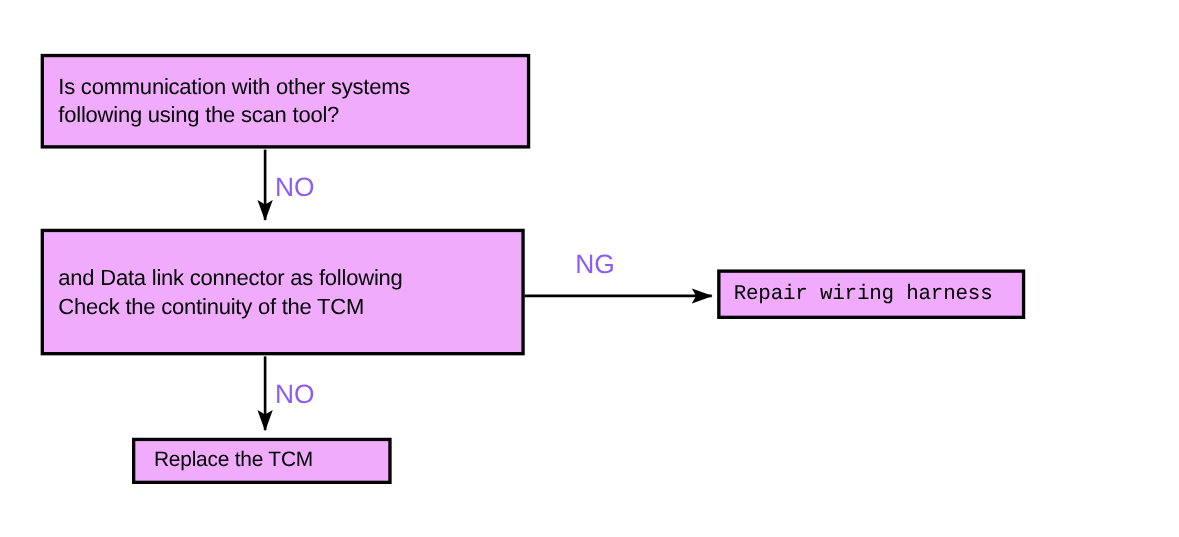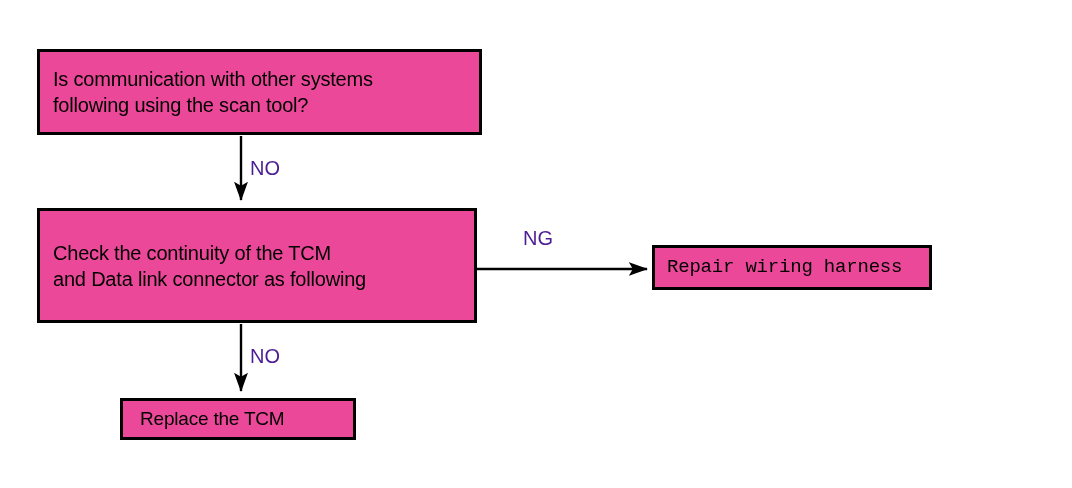--- a/index.html
+++ b/index.html
@@ -14,21 +14,21 @@
   #canvas {
     position: relative;
     width: 1072px;
     height: 488px;
     background: #ffffff;
     overflow: hidden;
   }
   .node {
     position: absolute;
     box-sizing: border-box;
-    background: #ec4899;
+    background: #f0abfc;
     border: 3px solid #000000;
     color: #000000;
     display: flex;
     flex-direction: column;
     justify-content: center;
   }
   .node .line {
     display: block;
     white-space: pre;
     line-height: 1.30;
@@ -79,42 +79,42 @@
     position: absolute;
     left: 0;
     top: 0;
     width: 1072px;
     height: 488px;
     pointer-events: none;
   }
 
   .edge-label {
     position: absolute;
-    font-size: 20px;
-    color: #4c1d95;
+    font-size: 24px;
+    color: #8b5cf6;
     white-space: pre;
     letter-spacing: 0px;
   }
   #label-no-1 { left: 250px; top: 157px; }
   #label-no-2 { left: 250px; top: 345px; }
   #label-ng   { left: 523px; top: 227px; }
 </style>
 </head>
 <body>
 
 <div id="canvas">
 
   <div class="node" id="node-question">
     <span class="line">Is communication with other systems</span>
     <span class="line">following using the scan tool?</span>
   </div>
 
   <div class="node" id="node-check">
+    <span class="line">and Data link connector as following</span>
     <span class="line">Check the continuity of the TCM</span>
-    <span class="line">and Data link connector as following</span>
   </div>
 
   <div class="node" id="node-repair">
     <span class="line">Repair wiring harness</span>
   </div>
 
   <div class="node" id="node-replace">
     <span class="line">Replace the TCM</span>
   </div>
 

